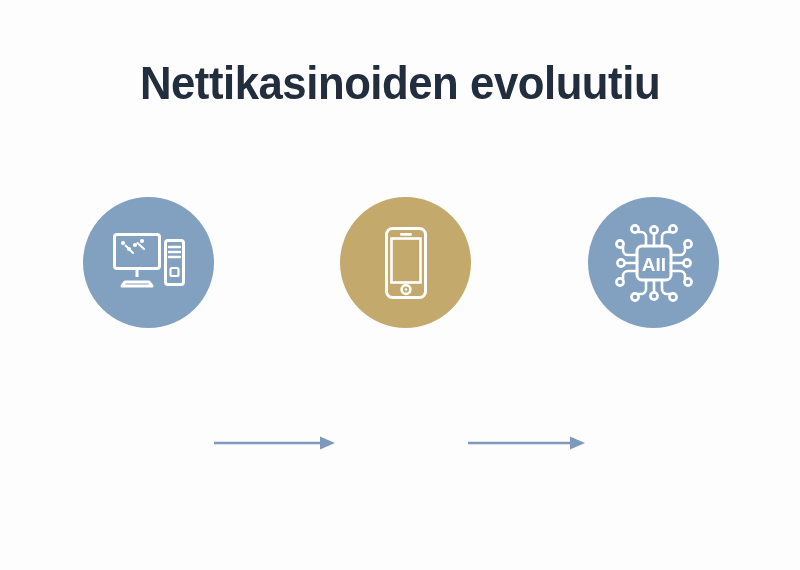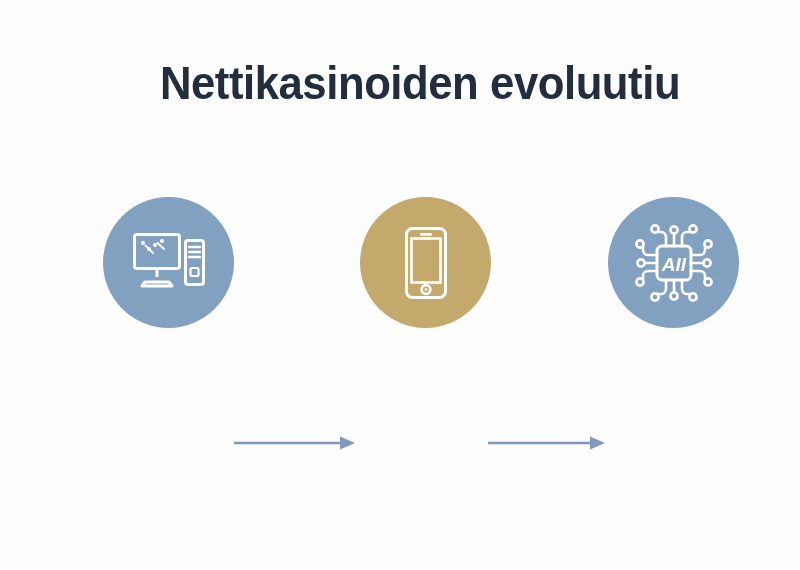--- a/index.html
+++ b/index.html
@@ -11,21 +11,20 @@
     height: 570px;
     background: #fdfdfd;
     font-family: "Liberation Sans", sans-serif;
     overflow: hidden;
     position: relative;
   }
 
   #infographic {
     position: absolute;
     inset: 0;
-    margin-left: 20px;
   }
 
   
   .title {
     position: absolute;
     top: 58px;
     left: 0;
     width: 800px;
     text-align: center;
     font-size: 47px;
@@ -61,21 +60,20 @@
   .circle {
     position: absolute;
     left: 20px;
     top: 17px;
     width: 131px;
     height: 131px;
     border-radius: 50%;
     display: flex;
     align-items: center;
     justify-content: center;
-    font-style: italic;
   }
   .circle.blue { background: #82a0c0; }
   .circle.gold { background: #c4a96d; }
 
   .circle svg { display: block; }
 
   
   .arrow {
     position: absolute;
     top: 255px;

